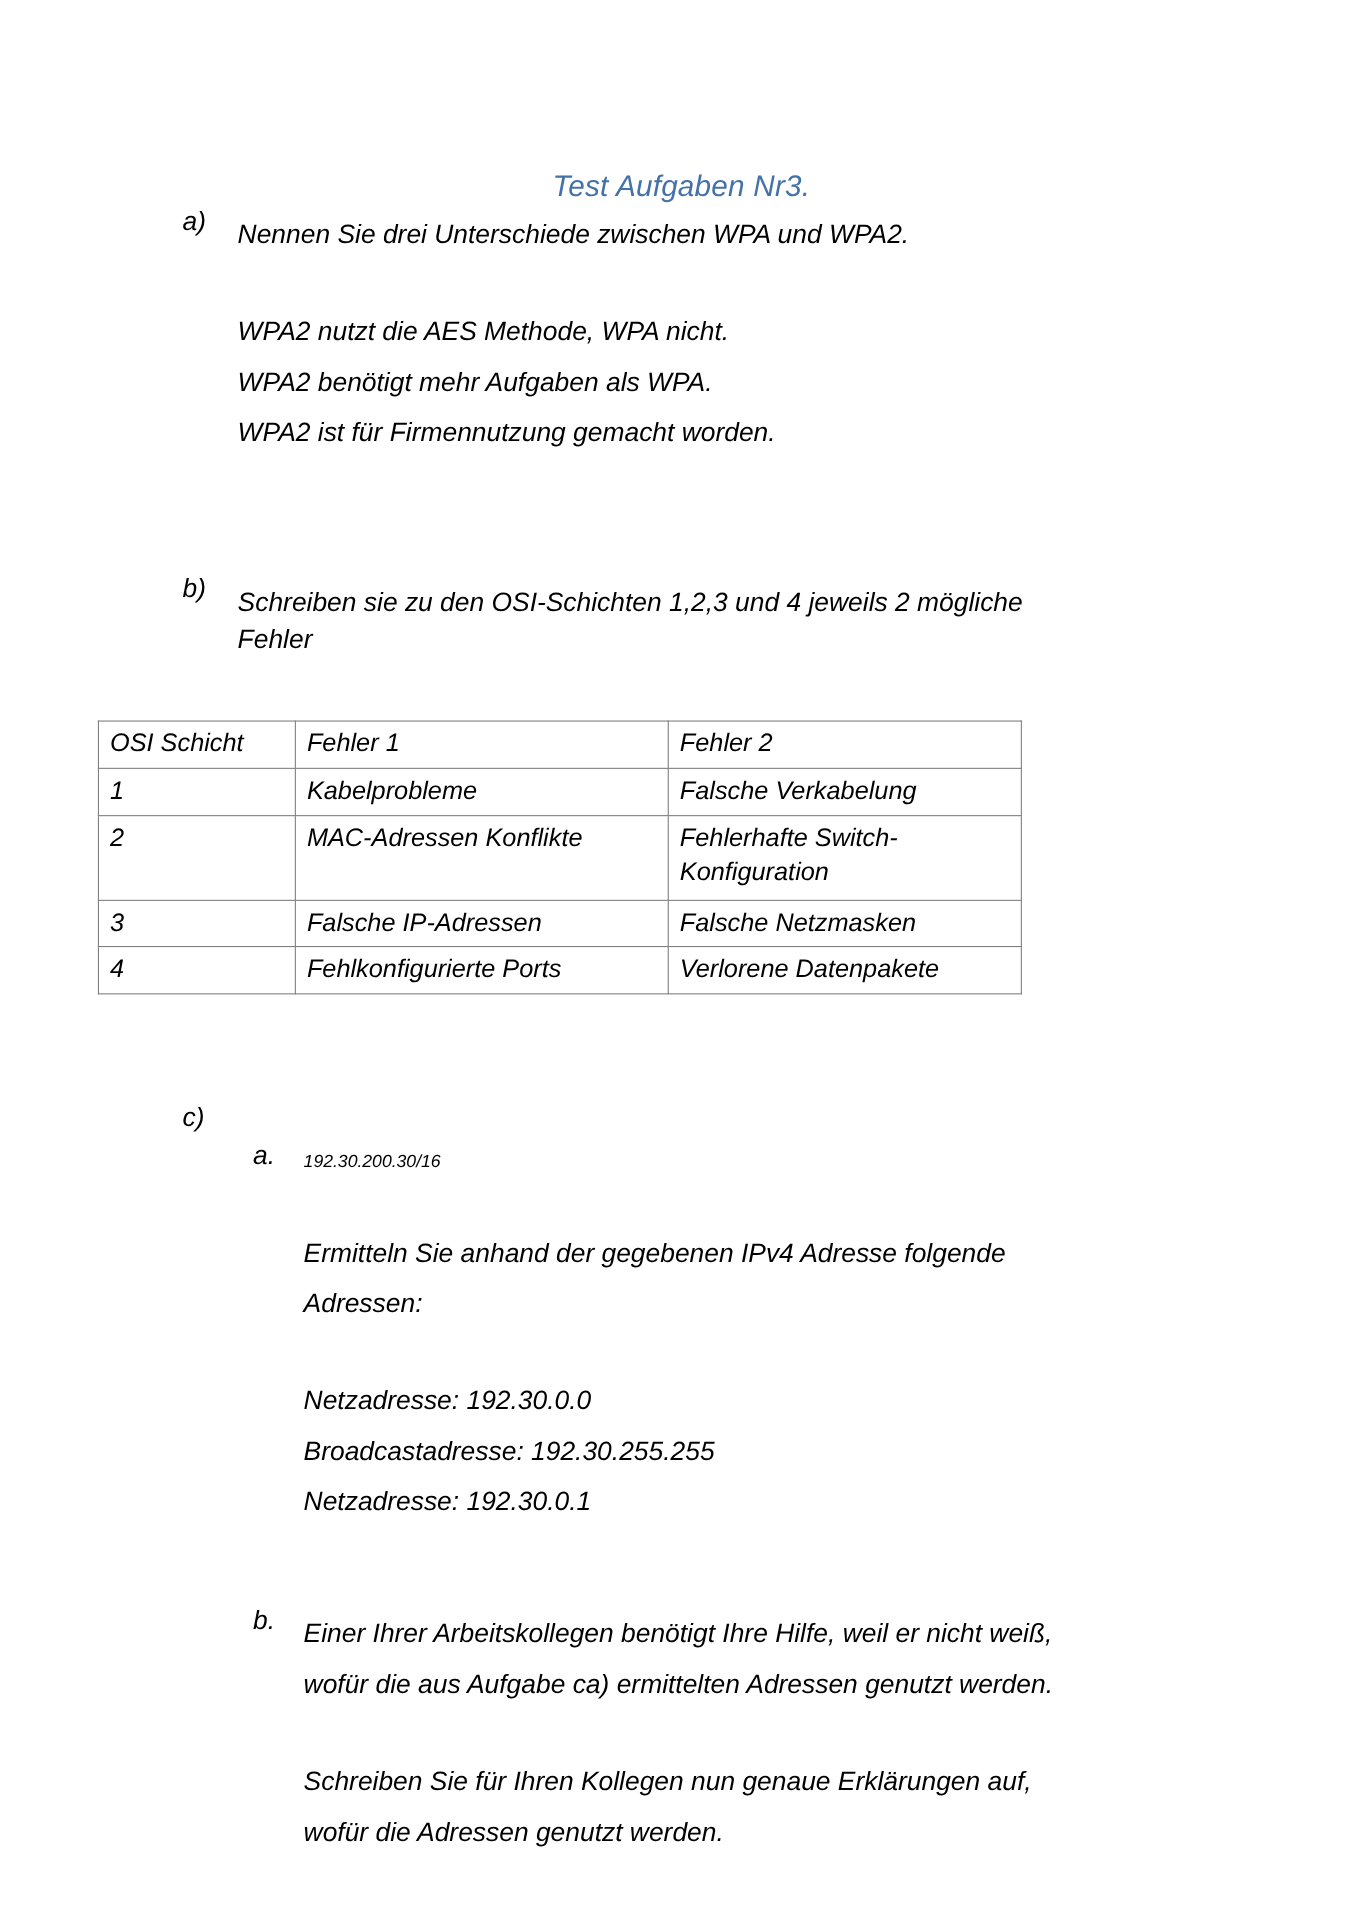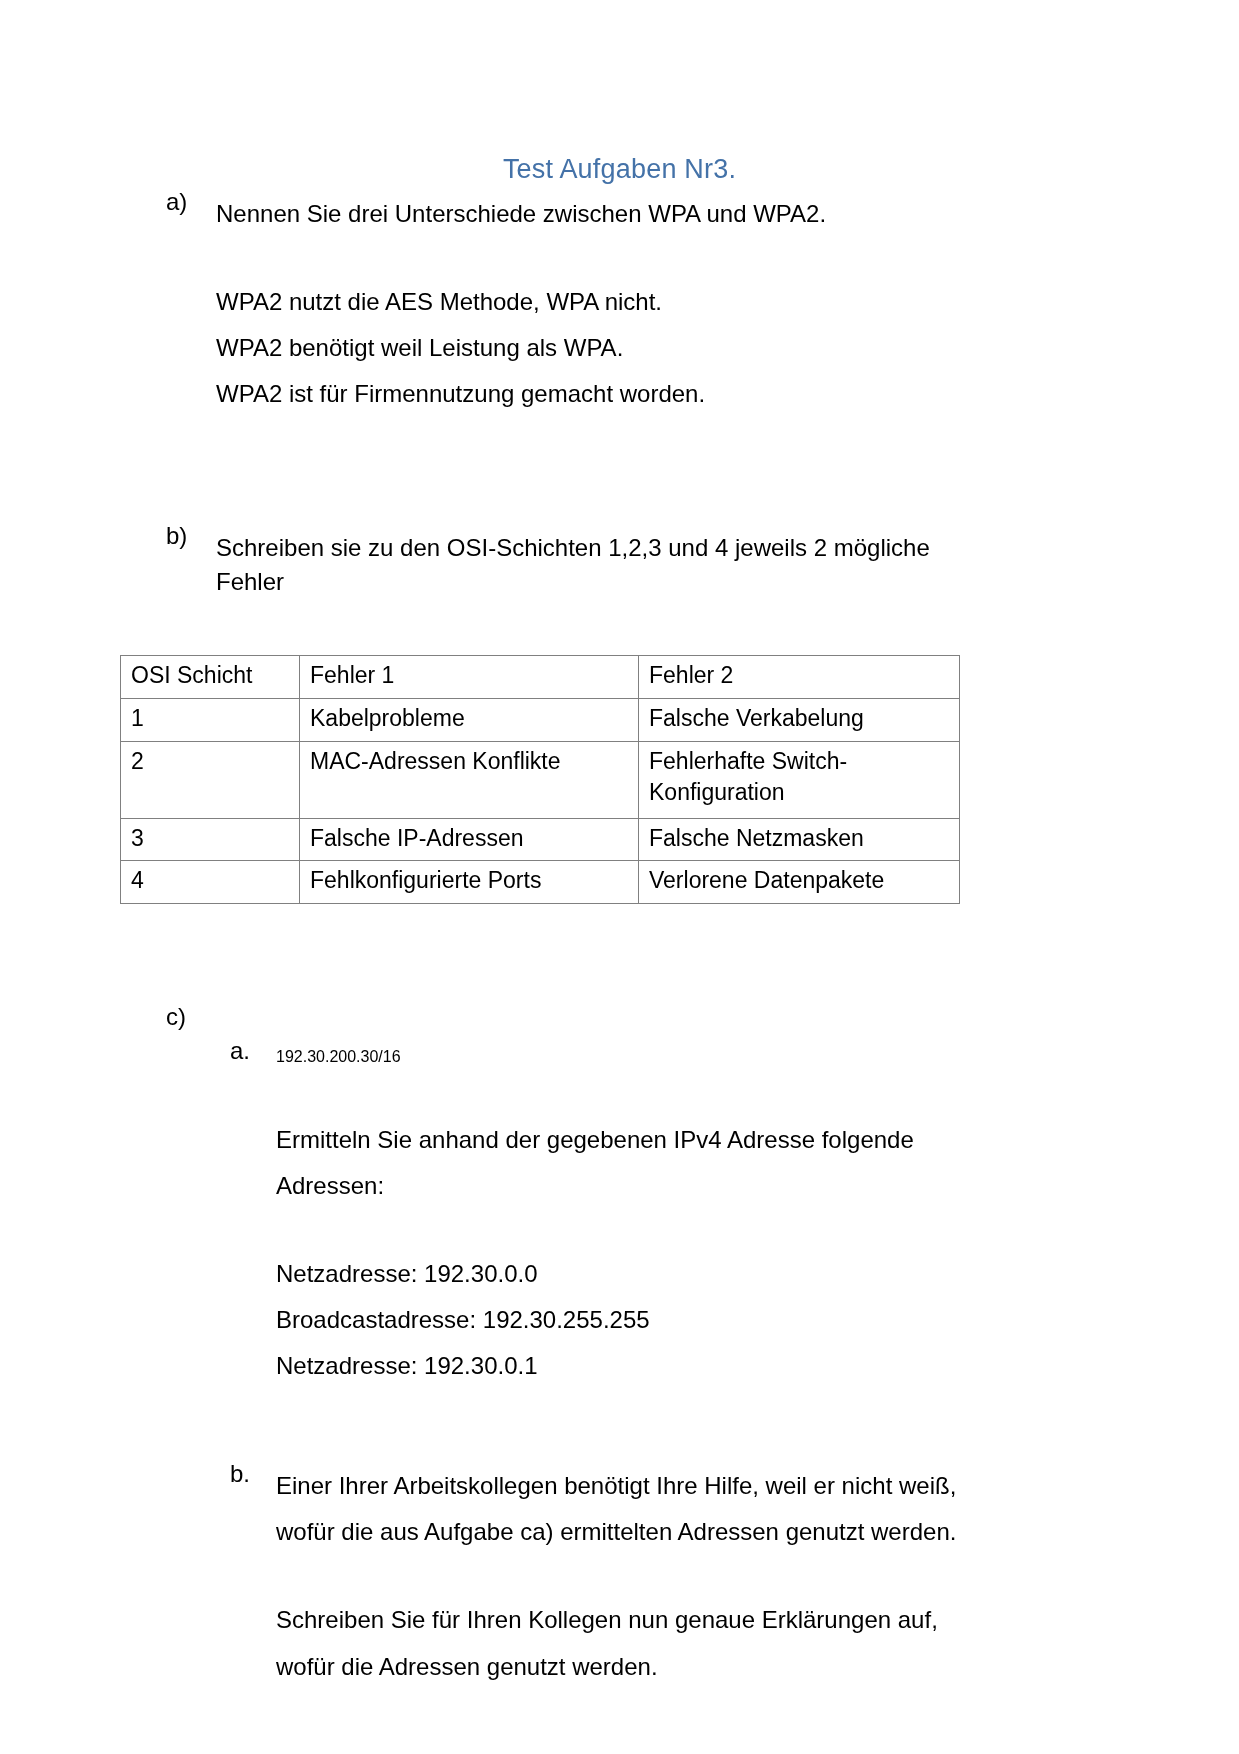--- a/index.html
+++ b/index.html
@@ -18,20 +18,21 @@
     background: #ffffff;
     overflow: hidden;
     box-sizing: border-box;
     padding: 0;
   }
   .content {
     position: absolute;
     left: 0;
     top: 0;
     width: 1239px;
+    font-style: italic;
   }
 
   .doc-title {
     text-align: center;
     color: #4472A8;
     font-size: 27px;
     letter-spacing: 0.2px;
     margin: 0;
     padding-top: 155px;
     font-weight: normal;
@@ -76,21 +77,21 @@
     font-size: 24px;
     line-height: 1.42;
     margin: 12px;
   }
   .spacer-sm { height: 30px; }
   .spacer-lg { height: 62px; }
   .spacer-xl { height: 96px; }
 
   
   .osi-table-wrap {
-    margin-left: 120px;
+    margin-left: 89px;
     margin-top: 44px;
     width: 776px;
   }
   table.osi {
     border-collapse: collapse;
     width: 776px;
     table-layout: fixed;
   }
   table.osi td, table.osi th {
     border: 1px solid #808080;
@@ -119,21 +120,21 @@
   <div class="content">
 
     <h1 class="doc-title" style="color: rgb(68, 114, 168);">Test Aufgaben Nr3.</h1>
 
     <div class="item lvl1">
       <div class="marker">a)</div>
       <div class="bodycol">
         <p class="para">Nennen Sie drei Unterschiede zwischen WPA und WPA2.</p>
         <div class="spacer-sm"></div>
         <p class="para">WPA2 nutzt die AES Methode, WPA nicht.</p>
-        <p class="para">WPA2 benötigt weil Leistung als WPA.</p>
+        <p class="para">WPA2 benötigt mehr Aufgaben als WPA.</p>
         <p class="para">WPA2 ist für Firmennutzung gemacht worden.</p>
       </div>
     </div>
 
     <div class="spacer-xl"></div>
 
     <div class="item lvl1">
       <div class="marker">b)</div>
       <div class="bodycol">
         <p class="para">Schreiben sie zu den OSI-Schichten 1,2,3 und 4 jeweils 2 mögliche Fehler</p>

